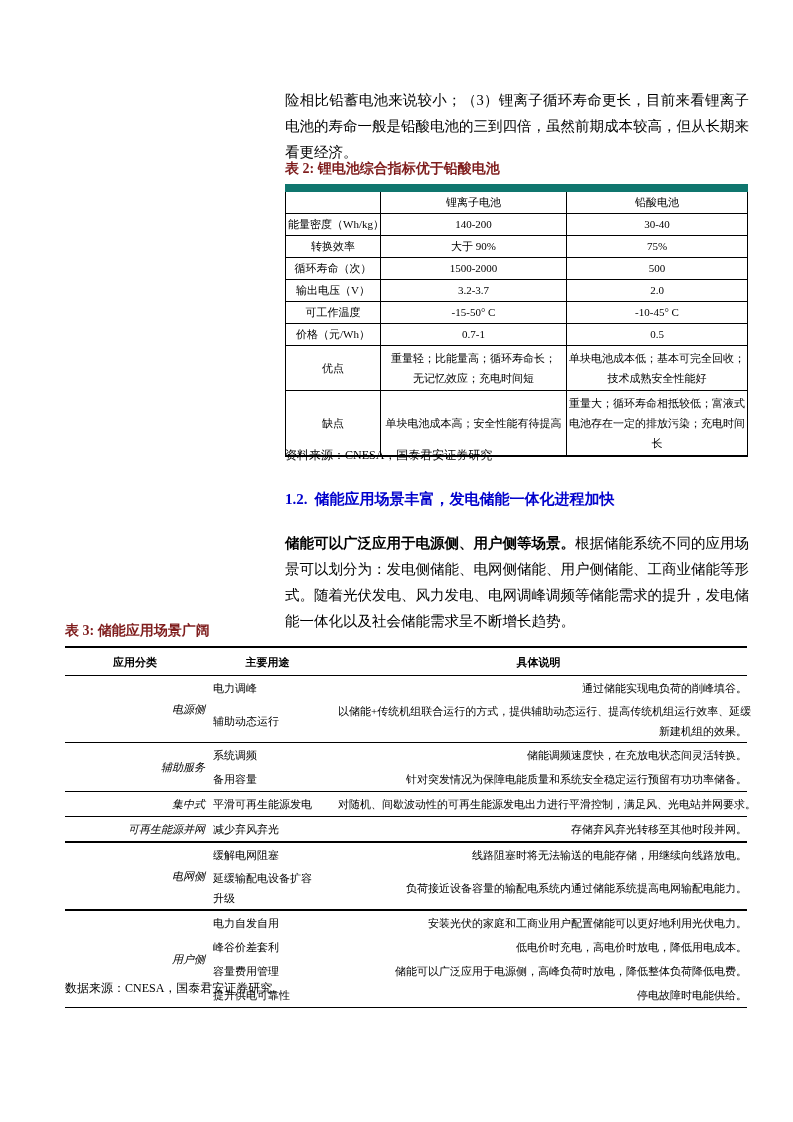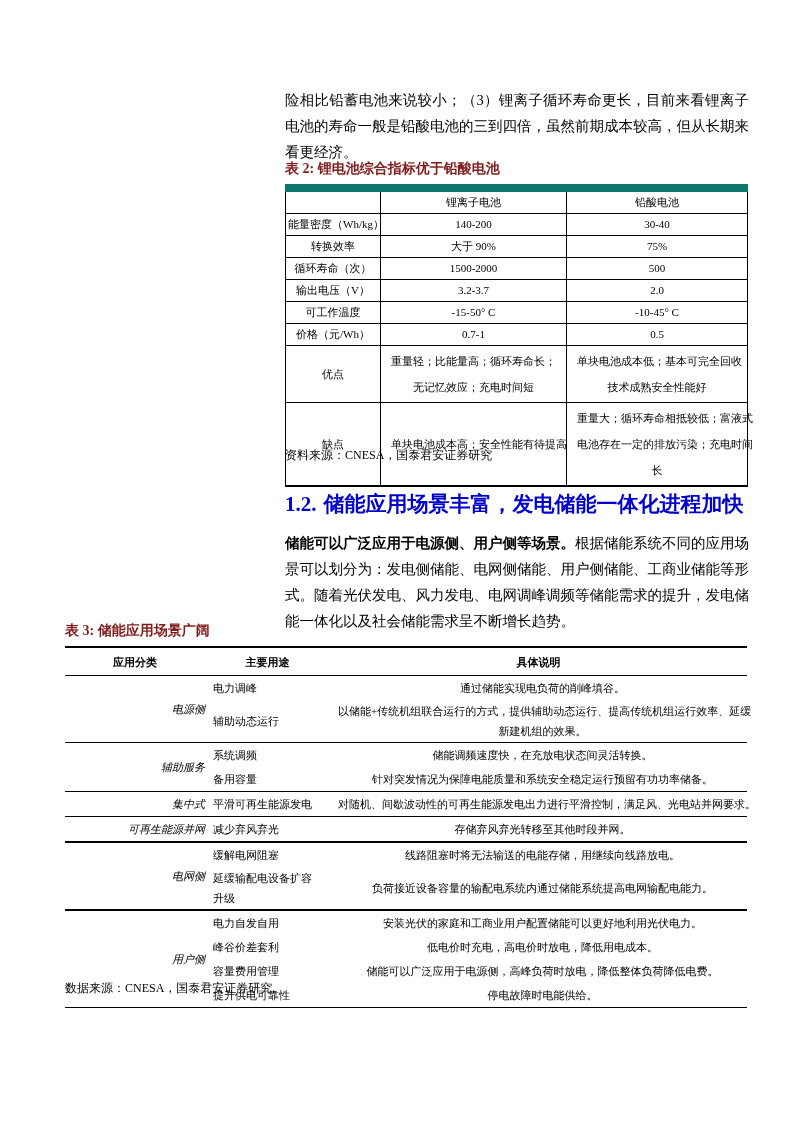--- a/index.html
+++ b/index.html
@@ -12,47 +12,47 @@
   #para2{top:515px;}
   .para .lead{font-weight:bold;}
   .tbl-caption{position:absolute;font-weight:bold;font-size:14px;color:#7f1d1d;white-space:nowrap;}
   #t2cap{left:285px;top:160px;}
   #t3cap{left:65px;top:622px;}
   .src-line{position:absolute;font-size:12px;color:#000;white-space:nowrap;text-align:right;}
   #t2src{left:285px;top:447px;}
   #t3src{left:65px;top:980px;}
   .sec-heading{
     position:absolute;left:285px;top:476px;width:470px;
-    font-size:21px;font-weight:bold;color:#0000cc;line-height:22px;white-space:nowrap;
+    font-size:15px;font-weight:bold;color:#0000cc;line-height:22px;white-space:nowrap;
   }
   .sec-heading .num{margin-right:7px;}
   
   table.t2{
     position:absolute;left:285px;top:184px;width:462px;border-collapse:collapse;
     font-size:11px;table-layout:fixed;
     border-top:8px solid #0f766e;border-bottom:2px solid #000;
   }
   .t2 td{
     border:1px solid #000;text-align:center;vertical-align:middle;
     height:21px;padding:0 2px;line-height:15px;white-space:nowrap;overflow:visible;
   }
-  .t2 td.ml{white-space:pre;line-height:26px;padding:2px 10px;height:auto;}
+  .t2 td.ml{white-space:pre;line-height:20px;padding:2px 2px;height:auto;}
   
   table.t3{
     position:absolute;left:65px;top:646px;width:682px;border-collapse:collapse;
     font-size:11px;table-layout:fixed;border-top:2px solid #000;
   }
   .t3 thead tr{border-bottom:1px solid #000;}
   .t3 thead td{text-align:center;font-weight:bold;height:27px;vertical-align:middle;padding:0;}
   .t3 tbody{border-bottom:1px solid #000;}
   .t3 tbody.heavy{border-bottom:2px solid #000;}
   .t3 td{vertical-align:middle;height:22px;padding:1px 0;line-height:20px;}
   .t3 td.cat{text-align:right;white-space:pre;font-style:italic;}
   .t3 td.use{text-align:left;padding-left:8px;white-space:pre;}
-  .t3 td.desc{text-align:center;padding-left:8px;white-space:pre;}
+  .t3 td.desc{text-align:right;padding-left:8px;white-space:pre;}
 </style>
 </head>
 <body>
 
 <div class="page">
 
   <p class="para" id="para1">险相比铅蓄电池来说较小；（3）锂离子循环寿命更长，目前来看锂离子电池的寿命一般是铅酸电池的三到四倍，虽然前期成本较高，但从长期来看更经济。</p>
 
   <div class="tbl-caption" id="t2cap">表 2: 锂电池综合指标优于铅酸电池</div>
 

